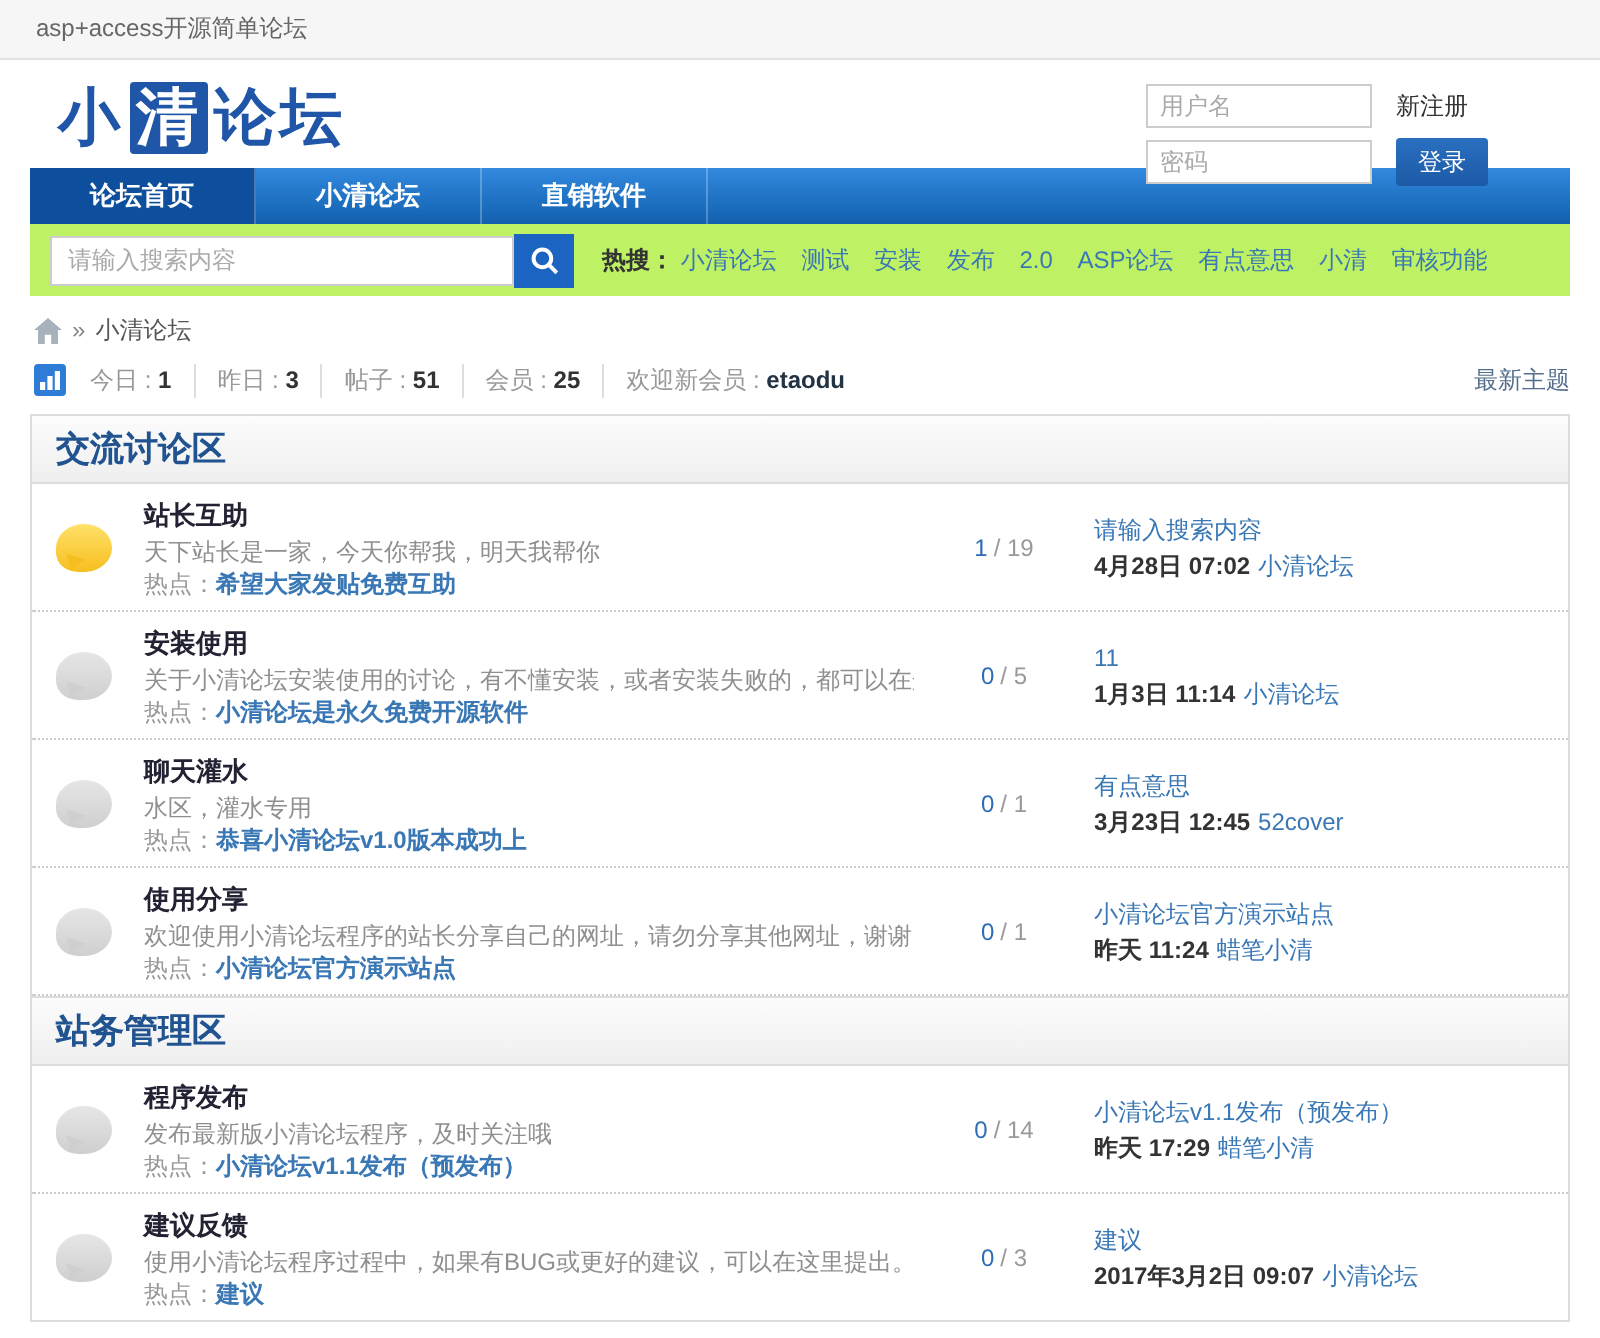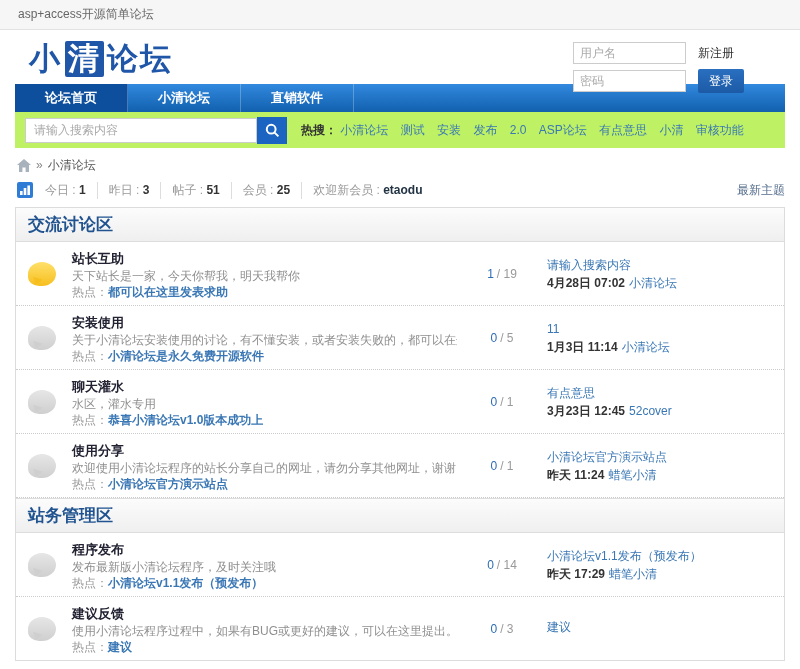--- a/index.html
+++ b/index.html
@@ -158,21 +158,21 @@
 
     <div class="secheader">交流讨论区</div>
 
     <div class="frow">
       <div class="ficon">
           <span class="bubble yellow"></span>
         </div>
       <div class="fmain">
         <a class="ftitle">站长互助</a>
         <div class="fdesc">天下站长是一家，今天你帮我，明天我帮你</div>
-        <div class="fhot"><span class="hl">热点：</span><a>都可以在这里发表求助</a></div>
+        <div class="fhot"><span class="hl">热点：</span><a>希望大家发贴免费互助</a></div>
       </div>
       <div class="fcount">
           <span class="cnum">1</span>
           <span class="crest">/ 19</span>
         </div>
       <div class="flast">
         <a class="topic">请输入搜索内容</a>
         <div class="lastmeta"><span class="lastdate">4月28日 07:02</span><a class="lastauthor">小清论坛</a></div>
       </div>
     </div>
@@ -263,20 +263,21 @@
         <a class="ftitle">建议反馈</a>
         <div class="fdesc">使用小清论坛程序过程中，如果有BUG或更好的建议，可以在这里提出。</div>
         <div class="fhot"><span class="hl">热点：</span><a>建议</a></div>
       </div>
       <div class="fcount">
           <span class="cnum">0</span>
           <span class="crest">/ 3</span>
         </div>
       <div class="flast">
         <a class="topic">建议</a>
+        <div class="lastmeta"><span class="lastdate">2017年3月2日 09:07</span><a class="lastauthor">小清论坛</a></div>
       </div>
     </div>
 
   </div>
 
   <div class="linksbox">
     <div class="secheader">友情链接</div>
 
   </div>
 

